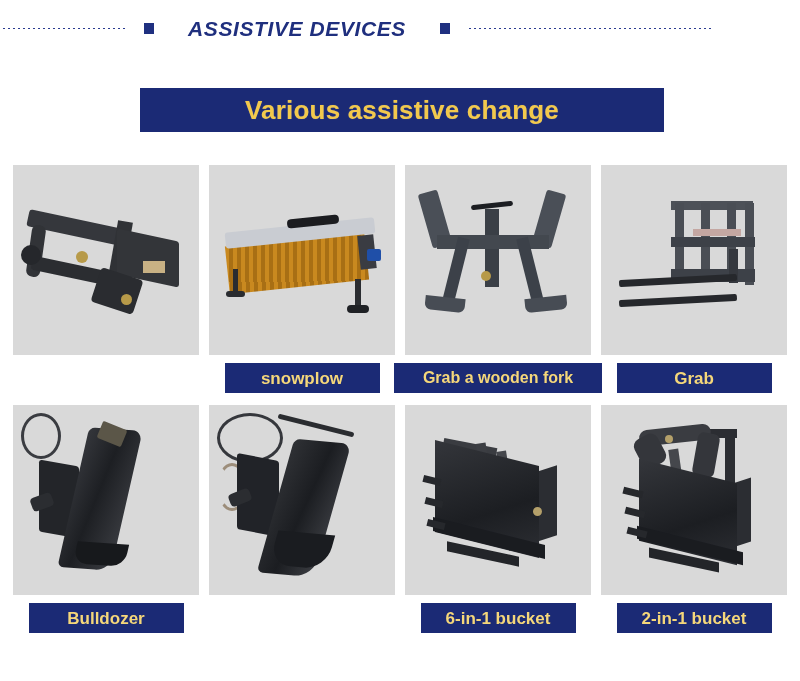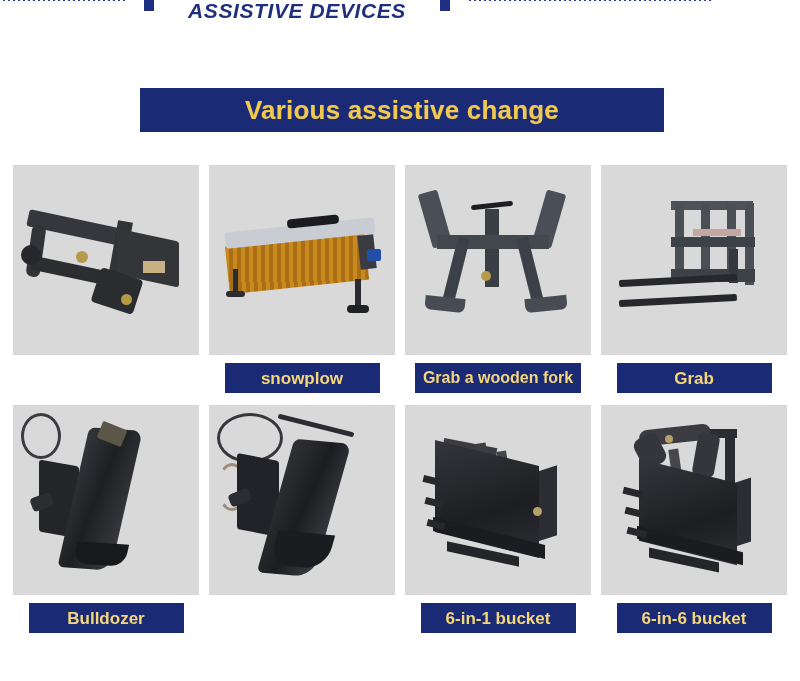--- a/index.html
+++ b/index.html
@@ -17,20 +17,21 @@
   }
 
   
   .page-header {
     position: absolute;
     left: 0;
     top: 0;
     width: 652px;
     height: 56px;
     display: flex;
+    align-items: center;
     justify-content: center;
     gap: 12px;
   }
   .rule {
     height: 1px;
     flex: 0 0 auto;
     background-image: repeating-linear-gradient(
       to right,
       #2a3a8f 0px, #2a3a8f 2px,
       rgba(255,255,255,0) 2px, rgba(255,255,255,0) 5px
@@ -112,21 +113,21 @@
     margin-top: 8px;
     margin-bottom: 12px;
     height: 30px;
     background: #1b2a75;
     display: flex;
     align-items: center;
     justify-content: center;
     box-sizing: border-box;
   }
   .label-w-narrow { width: 155px; }
-  .label-w-wide   { width: 166px; }
+  .label-w-wide   { width: 208px; }
   .card-label-text {
     font-size: 17px;
     font-weight: bold;
     color: #f5d77a;
     white-space: nowrap;
     line-height: 1;
   }
   .card-label-text.small { font-size: 16px; }
 
   
@@ -386,17 +387,17 @@
         <div class="pc b6-back"></div>
         <div class="pc b6-body"></div>
           <div class="pc b6-lip"></div>
         <div class="pc b6-t1"></div>
           <div class="pc b6-t2"></div>
           <div class="pc b6-t3"></div>
         <div class="pc b6-foot"></div>
       </div>
     </div>
     <div class="card-label label-w-narrow">
-      <span class="card-label-text">6-in-6 bucket</span>
+      <span class="card-label-text">2-in-1 bucket</span>
     </div>
   </div>
 
 </div>
 
 </body></html>

